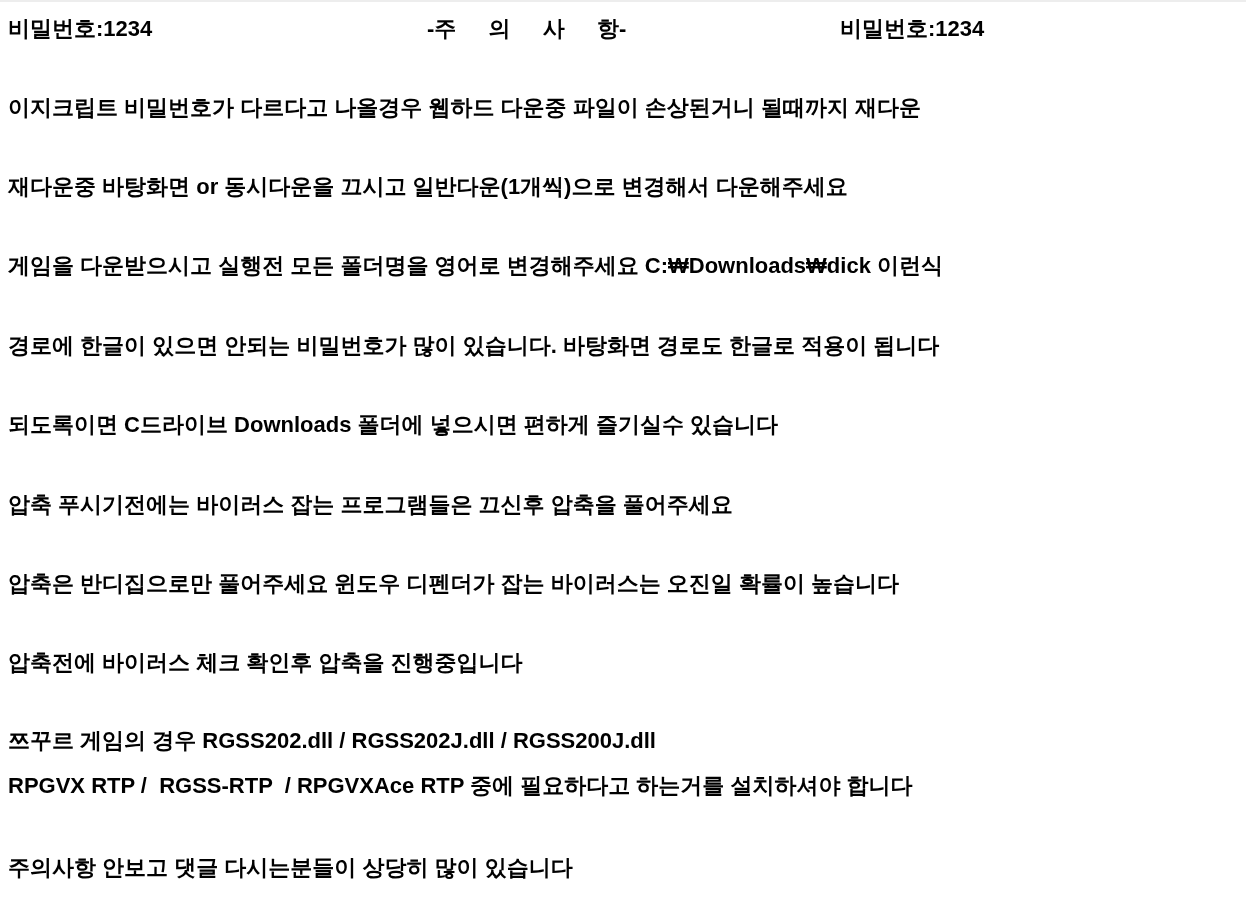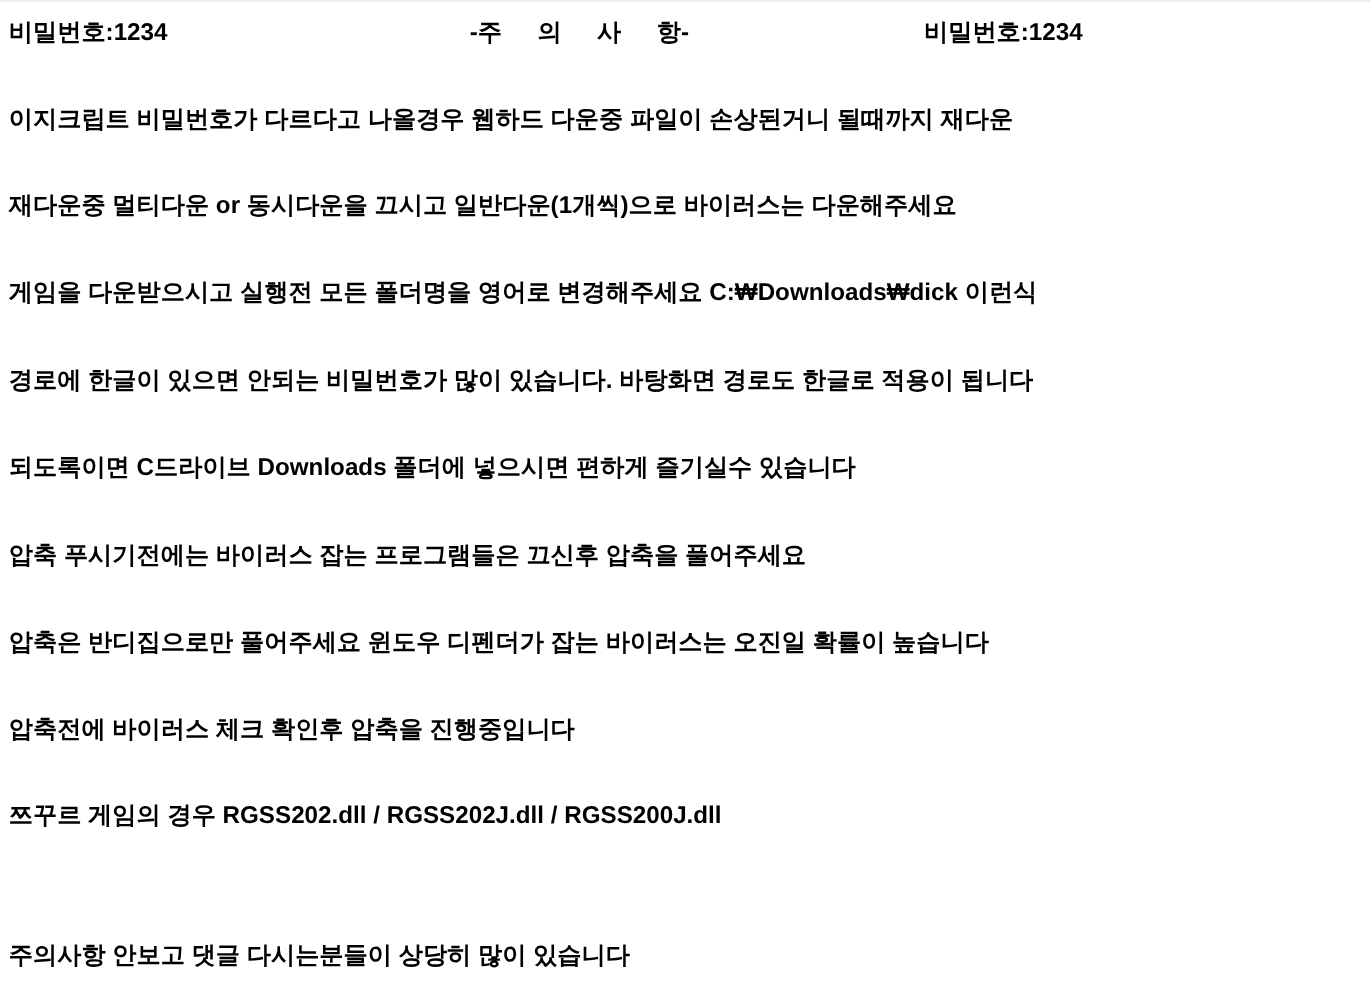--- a/index.html
+++ b/index.html
@@ -66,23 +66,24 @@
 
   <div class="top-edge"></div>
 
   <div class="header-row">
     <span class="pw pw-left">비밀번호:1234</span>
     <span class="title">-주  의  사  항-</span>
     <span class="pw pw-right">비밀번호:1234</span>
   </div>
 
   <div class="line" style="top:91px">이지크립트 비밀번호가 다르다고 나올경우 웹하드 다운중 파일이 손상된거니 될때까지 재다운</div>
-  <div class="line" style="top:170px">재다운중 멀티다운 or 동시다운을 끄시고 일반다운(1개씩)으로 바이러스는 다운해주세요</div>
+  <div class="line" style="top:170px">재다운중 바탕화면 or 동시다운을 끄시고 일반다운(1개씩)으로 변경해서 다운해주세요</div>
   <div class="line" style="top:249px">게임을 다운받으시고 실행전 모든 폴더명을 영어로 변경해주세요 C:₩Downloads₩dick 이런식</div>
   <div class="line" style="top:329px">경로에 한글이 있으면 안되는 비밀번호가 많이 있습니다. 바탕화면 경로도 한글로 적용이 됩니다</div>
   <div class="line" style="top:408px">되도록이면 C드라이브 Downloads 폴더에 넣으시면 편하게 즐기실수 있습니다</div>
   <div class="line" style="top:488px">압축 푸시기전에는 바이러스 잡는 프로그램들은 끄신후 압축을 풀어주세요</div>
   <div class="line" style="top:567px">압축은 반디집으로만 풀어주세요 윈도우 디펜더가 잡는 바이러스는 오진일 확률이 높습니다</div>
   <div class="line" style="top:646px">압축전에 바이러스 체크 확인후 압축을 진행중입니다</div>
   <div class="line" style="top:724px">쯔꾸르 게임의 경우 RGSS202.dll / RGSS202J.dll / RGSS200J.dll</div>
+  <div class="line" style="top:769px">RPGVX RTP /  RGSS-RTP  / RPGVXAce RTP 중에 필요하다고 하는거를 설치하셔야 합니다</div>
   <div class="line" style="top:851px">주의사항 안보고 댓글 다시는분들이 상당히 많이 있습니다</div>
 
 </div>
 
 </body></html>

